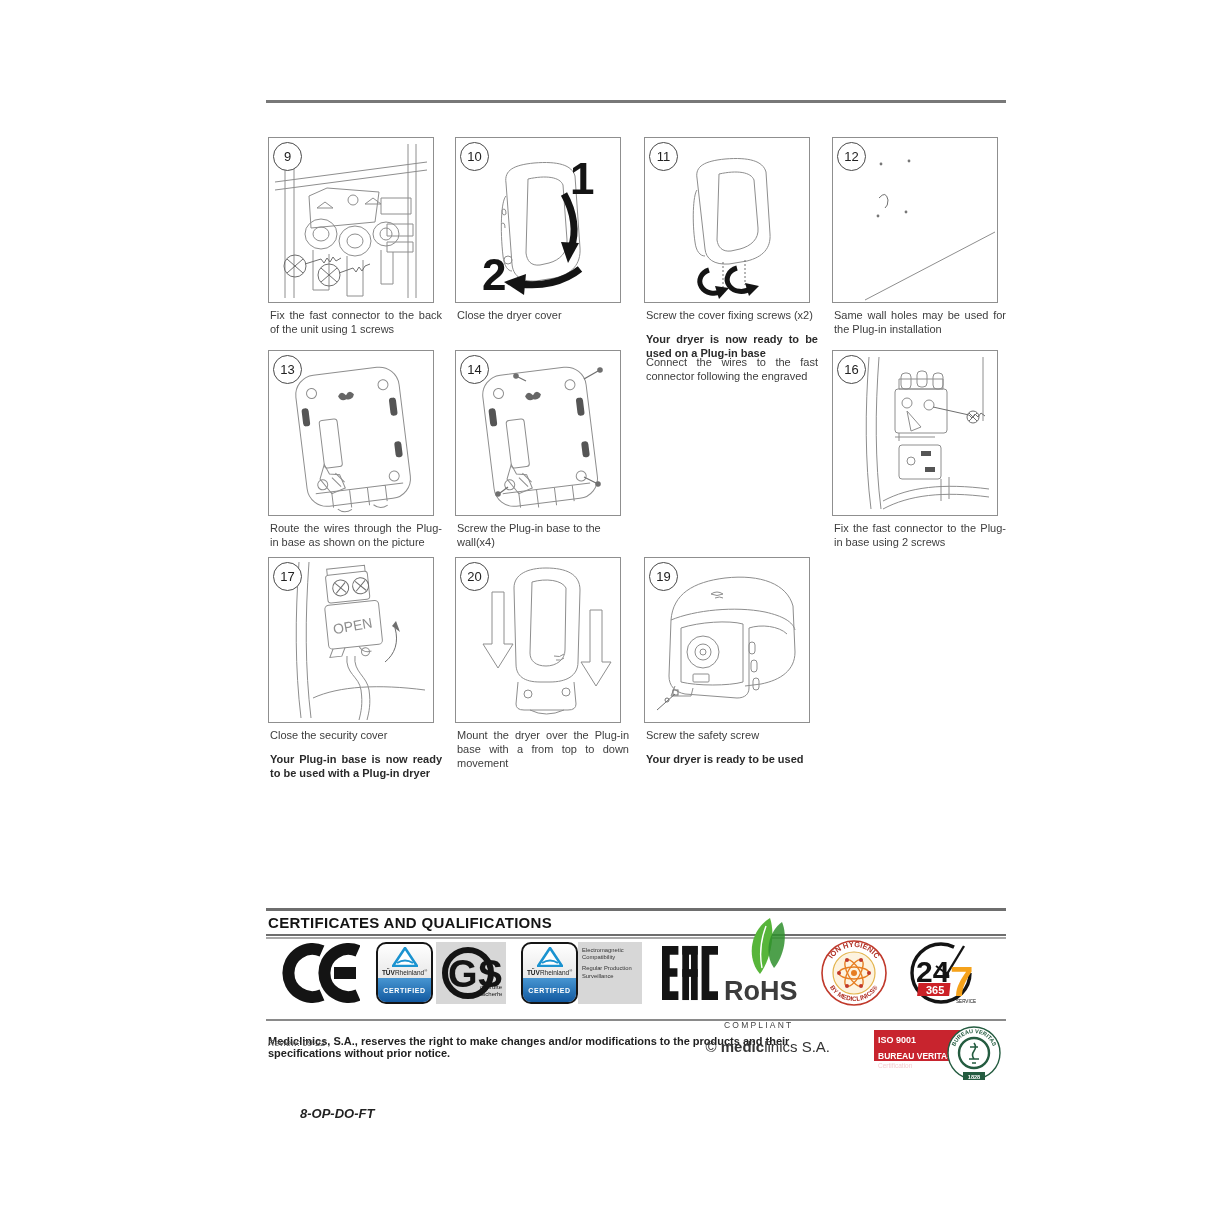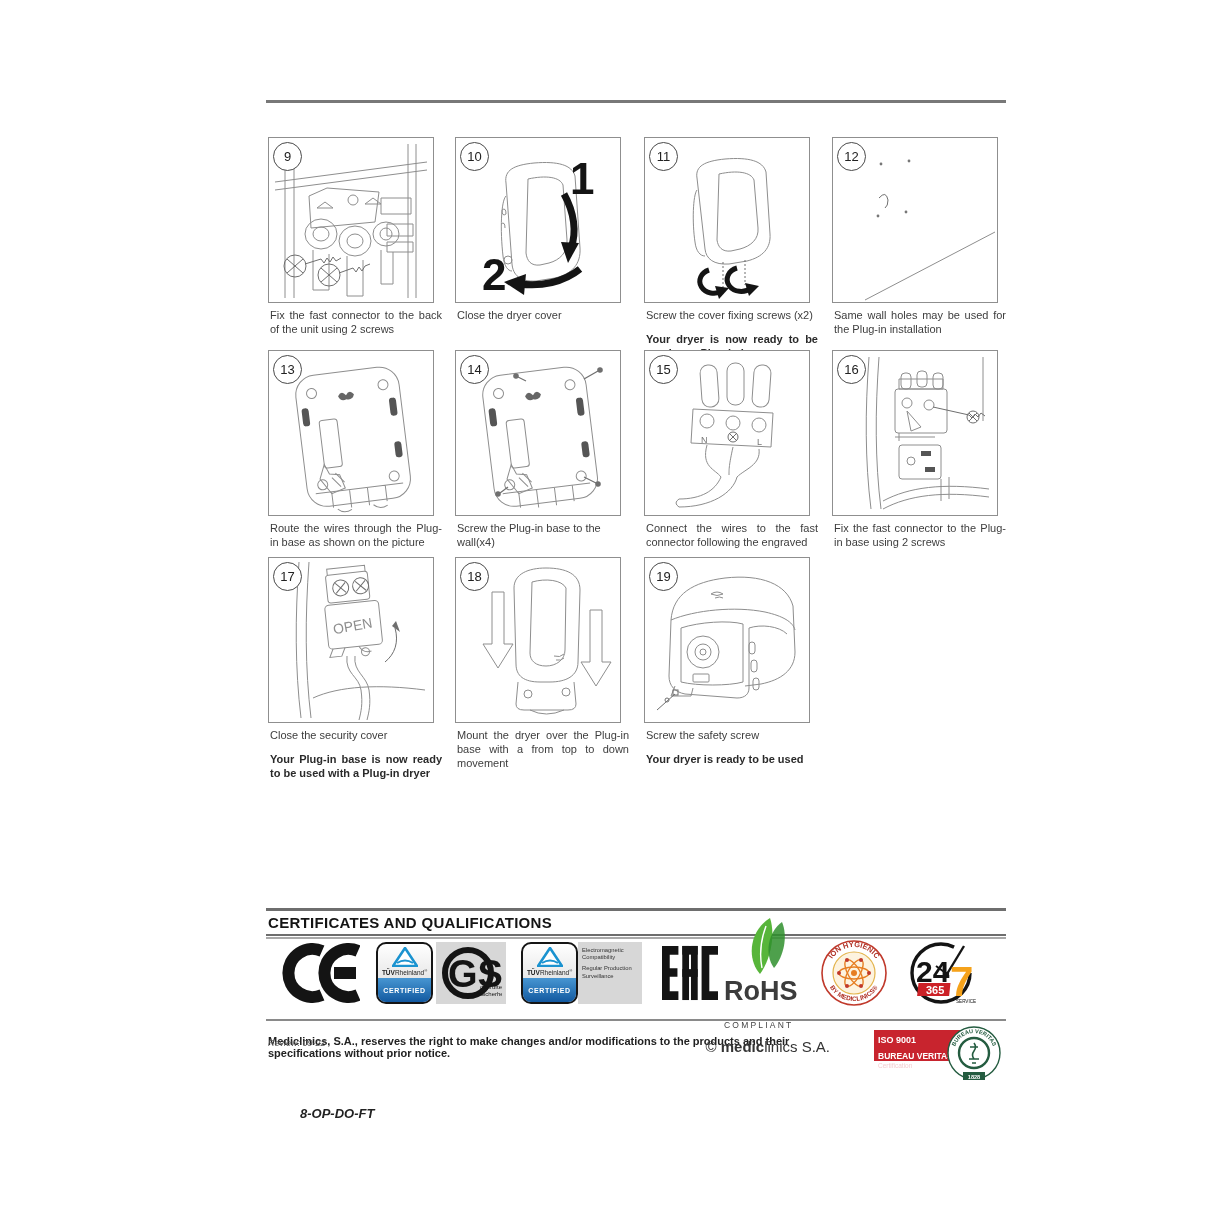--- a/index.html
+++ b/index.html
@@ -75,21 +75,21 @@
           <ellipse class="ln" cx="117" cy="96" rx="6" ry="6"></ellipse>
         <path class="ln" d="M44,112 v40 h16 v-36 M78,118 v40 h16 v-36 M112,112 v34 h12 v-32"></path>
         <circle class="lnd" cx="26" cy="128" r="11"></circle>
         <path class="lnd" d="M18,121 l16,14 M18,135 l16,-14"></path>
         <path class="lnd" d="M36,126 l16,-5 l3,4 l3,-5 l3,4 l3,-5 l3,4 l5,-3"></path>
         <circle class="lnd" cx="60" cy="137" r="11"></circle>
         <path class="lnd" d="M52,130 l16,14 M52,144 l16,-14"></path>
         <path class="lnd" d="M70,135 l14,-5 l3,4 l3,-5 l3,4 l3,-5 l5,-2"></path>
       </svg>
     </div>
-    <p class="cap">Fix the fast connector to the back of the unit using 2 screws</p>
+    <p class="cap">Fix the fast connector to the back of the unit using 1 screws</p>
   </div>
 
   <div class="cell" style="left:455px;top:137px;">
     <div class="box">
       <div class="stepnum">10</div>
       <svg viewBox="0 0 164 164" width="164" height="164">
         <path class="ln" d="M50,45 C48,32 58,27 78,25 C102,23 116,27 119,38 L124,110 C125,126 116,136 99,140 L80,143 C64,144 57,137 56,126 Z"></path>
         <path class="ln" d="M72,41 C90,37 104,39 107,47 L111,102 C112,114 104,122 93,125 L84,127 C75,128 71,123 70,115 Z"></path>
         <path class="ln" d="M50,58 C45,63 44,92 47,118 C48,128 52,133 56,133"></path>
         <circle class="ln" cx="52" cy="122" r="4"></circle>
@@ -192,39 +192,20 @@
             <circle cx="42" cy="143" r="2.2" fill="#6f6f6f"></circle>
           <line x1="140" y1="132" x2="128" y2="126"></line>
             <circle cx="142" cy="133" r="2.2" fill="#6f6f6f"></circle>
         </g>
       </svg>
     </div>
     <p class="cap single">Screw the Plug-in base to the wall(x4)</p>
   </div>
 
   <div class="cell" style="left:644px;top:350px;">
-    <div class="box">
-      <div class="stepnum">15</div>
-      <svg viewBox="0 0 164 164" width="164" height="164">
-        <rect class="ln" x="56" y="14" width="17" height="42" rx="8" transform="rotate(-4 64 35)"></rect>
-        <rect class="ln" x="82" y="12" width="17" height="42" rx="8"></rect>
-        <rect class="ln" x="108" y="14" width="17" height="42" rx="8" transform="rotate(4 116 35)"></rect>
-        <path class="ln" d="M48,58 L128,62 L126,96 L46,92 Z"></path>
-        <circle class="ln" cx="62" cy="70" r="7"></circle>
-          <circle class="ln" cx="88" cy="72" r="7"></circle>
-          <circle class="ln" cx="114" cy="74" r="7"></circle>
-        <circle class="lnd" cx="88" cy="86" r="5"></circle>
-          <path class="lnd" d="M84,82 l8,8 M84,90 l8,-8"></path>
-        <text x="56" y="92" font-size="9" fill="#777" font-family="Liberation Sans,sans-serif">N</text>
-        <text x="112" y="94" font-size="9" fill="#777" font-family="Liberation Sans,sans-serif">L</text>
-        <path class="ln" d="M62,94 C56,116 70,118 76,126 M88,96 C84,114 84,118 84,124 M114,98 C116,114 100,118 92,126"></path>
-        <path class="ln" d="M76,126 C70,140 56,148 34,148 M92,126 C88,142 66,156 34,156"></path>
-        <path class="ln" d="M34,148 q-6,4 0,8"></path>
-      </svg>
-    </div>
     <p class="cap">Connect the wires to the fast connector following the engraved</p>
   </div>
 
   <div class="cell" style="left:832px;top:350px;">
     <div class="box">
       <div class="stepnum">16</div>
       <svg viewBox="0 0 164 164" width="164" height="164">
         <path class="ln" d="M36,6 C32,60 32,110 38,158 M46,6 C42,60 42,110 48,158 M150,6 V70"></path>
         <path class="ln" d="M66,28 h44 v10 h-44 z"></path>
         <rect class="ln" x="62" y="38" width="52" height="44" rx="3"></rect>
@@ -271,21 +252,21 @@
         <path class="ln" d="M78,98 C76,116 90,118 92,132 C94,146 92,154 90,162 M86,98 C84,114 98,118 100,132 C102,146 100,154 98,162"></path>
         <path class="ln" d="M44,140 C70,128 110,126 156,132"></path>
       </svg>
     </div>
     <p class="cap single">Close the security cover</p>
     <p class="note">Your Plug-in base is now ready to be used with a Plug-in dryer</p>
   </div>
 
   <div class="cell" style="left:455px;top:557px;">
     <div class="box">
-      <div class="stepnum">18</div>
+      <div class="stepnum">20</div>
       <svg viewBox="0 0 164 164" width="164" height="164">
         <path class="ln" d="M58,30 C58,16 72,10 90,10 C110,10 124,16 124,32 L122,104 C122,118 110,124 94,124 L84,124 C68,124 60,118 60,106 Z"></path>
         <path class="ln" d="M76,24 C90,20 106,22 110,30 L109,92 C109,102 100,108 90,108 C80,108 74,103 74,95 Z"></path>
         <path class="ln" d="M98,98 q6,2 10,-2 M100,102 q5,1 8,-2"></path>
         <path class="ln" d="M62,124 l-2,22 q0,6 8,6 h44 q8,0 8,-6 l-2,-22"></path>
         <circle class="ln" cx="72" cy="136" r="4"></circle>
           <circle class="ln" cx="110" cy="134" r="4"></circle>
         <path class="ln" d="M74,152 q16,8 34,0"></path>
         <path class="ln" d="M36,34 h12 v52 h9 l-15,24 l-15,-24 h9 z"></path>
         <path class="ln" d="M134,52 h12 v52 h9 l-15,24 l-15,-24 h9 z"></path>

